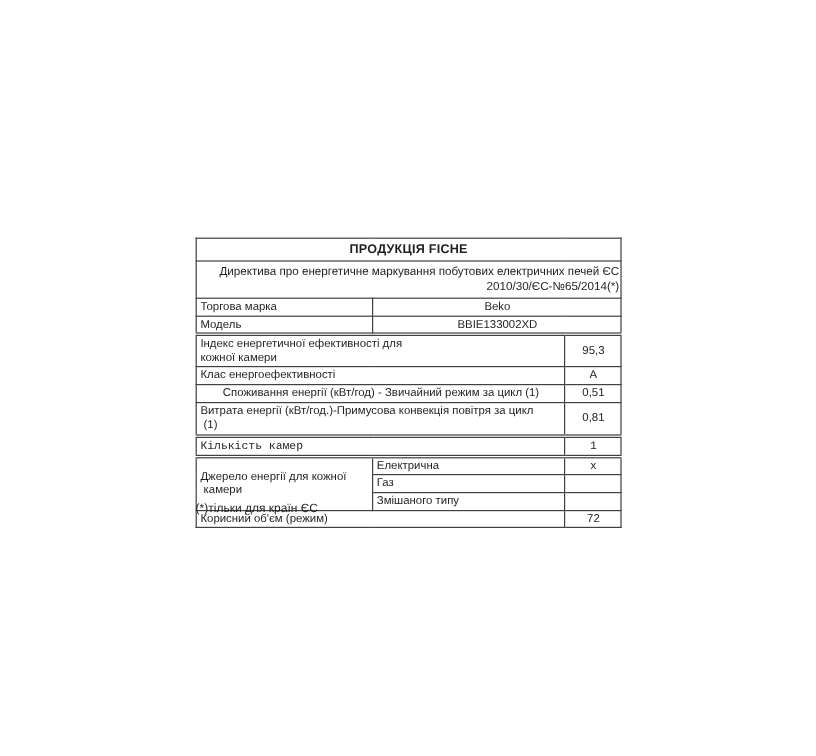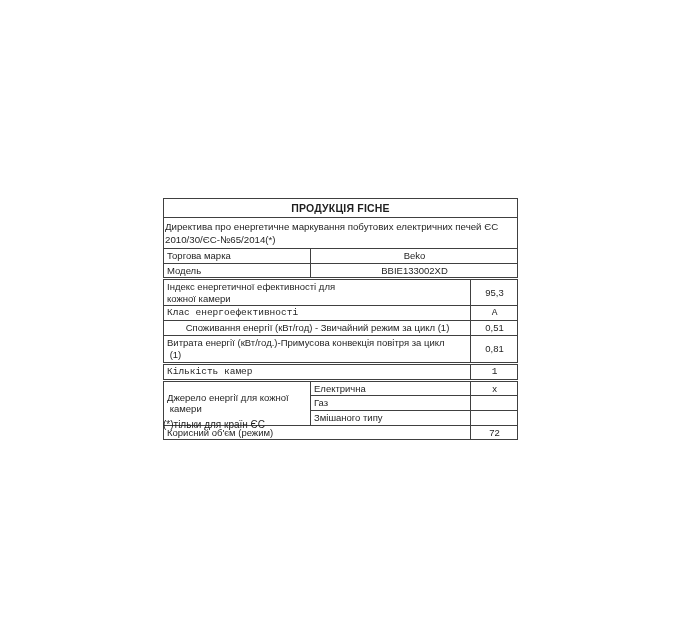--- a/index.html
+++ b/index.html
@@ -41,29 +41,29 @@
   tr.r-title td {
     height: 16px;
     text-align: center;
     font-weight: bold;
     font-size: 10.5px;
     letter-spacing: 0.2px;
     padding: 1px;
   }
   tr.r-directive td {
     height: 28px;
-    text-align: left;
+    text-align: right;
     font-size: 9.7px;
     line-height: 13px;
     padding: 1px;
     margin-top: 28px;
   }
   tr.r-brand td, tr.r-model td { height: 11px; margin-top: 29px; }
   tr.r-eei td { height: 22px; }
-  tr.r-class td { height: 11px; font-family: Liberation Mono, monospace; }
+  tr.r-class td { height: 11px; }
   tr.r-cons td { height: 12px; text-align: center; }
   tr.r-forced td { height: 24px; line-height: 12px; }
   tr.r-cav td { height: 12px; font-family: Liberation Mono, monospace; }
   tr.r-src td { height: 10px; }
   tr.r-vol td { height: 11px; }
 
   td.val {
     text-align: center;
     padding: 1px 2px;
   }

